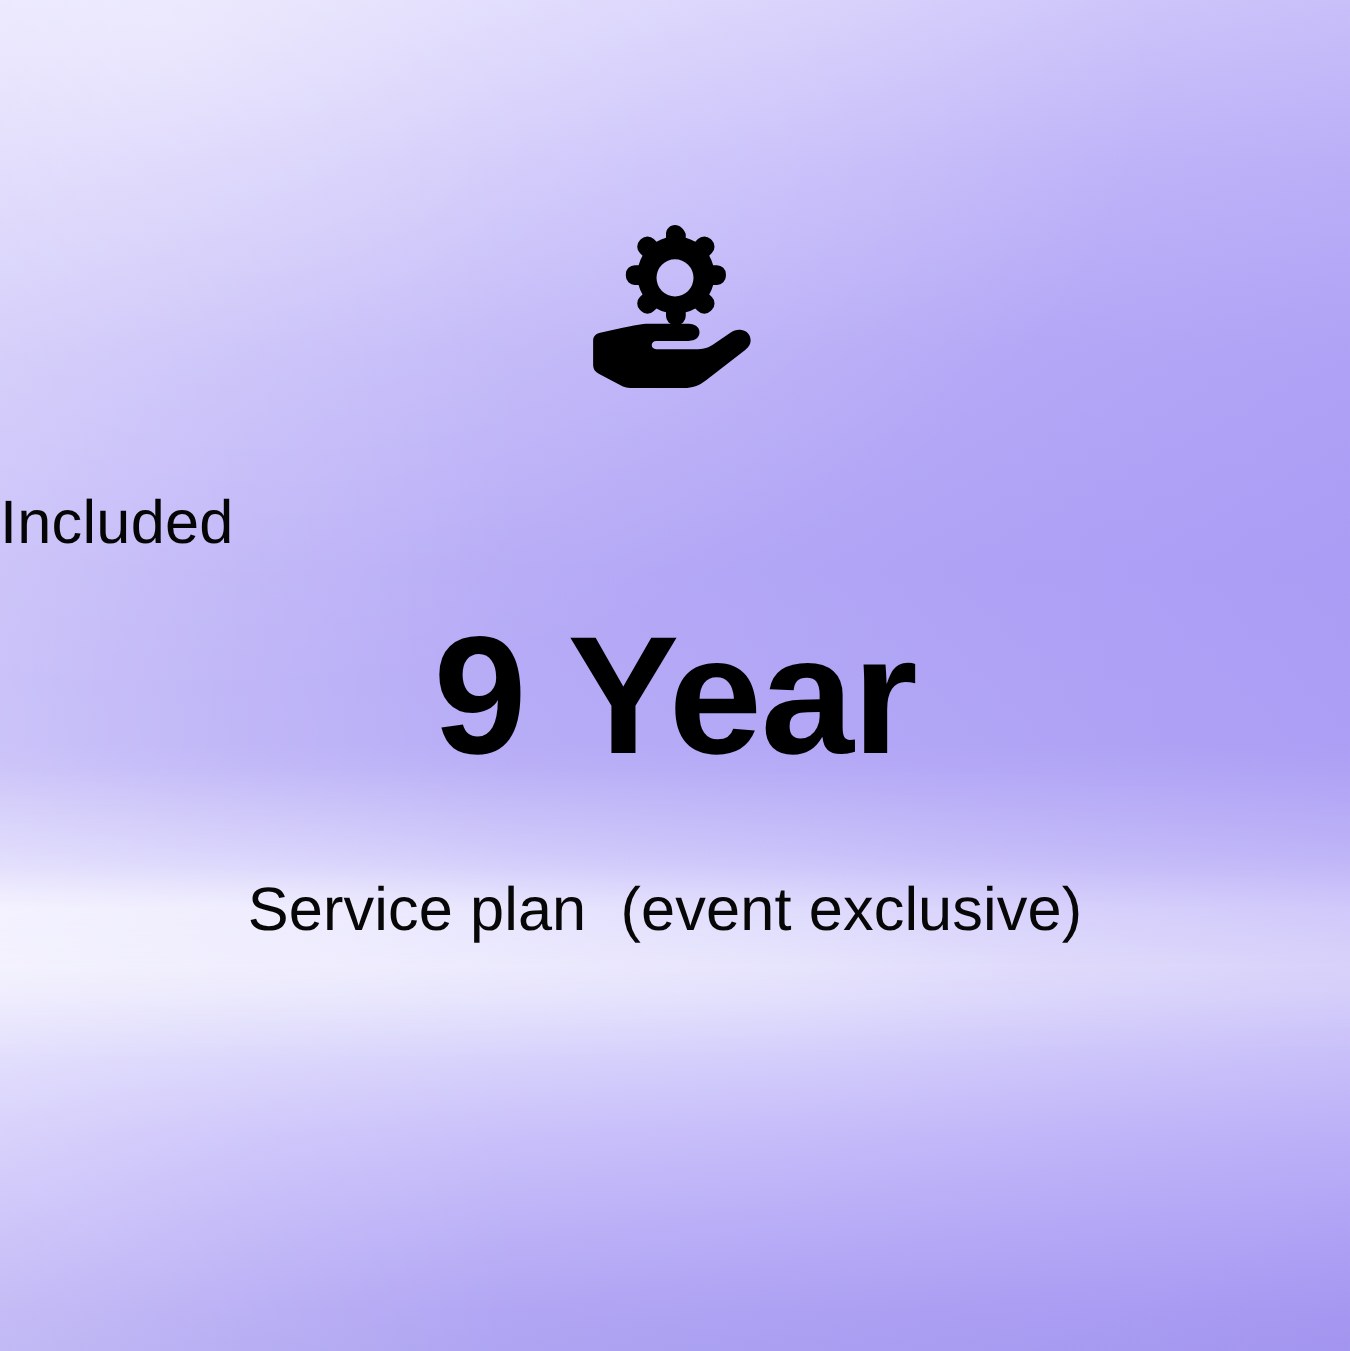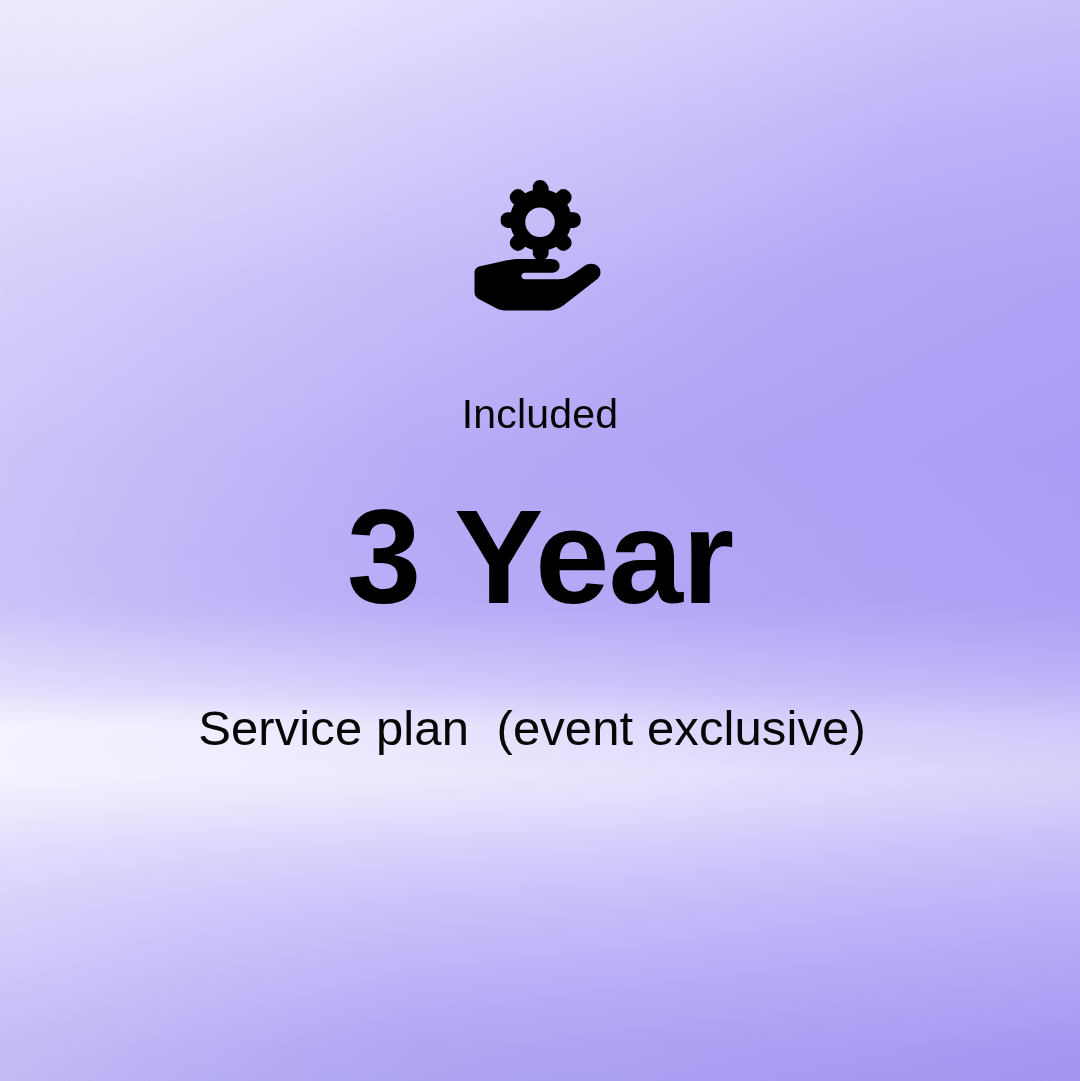--- a/index.html
+++ b/index.html
@@ -121,22 +121,21 @@
     display: flex;
     justify-content: center;
   }
   .icon-wrap svg { display: block; }
 
   .label-included {
     position: absolute;
     left: 0;
     right: 0;
     top: 392px;
-    text-align: center;
-    font-size: 41px;
+    font-size: 49px;
     font-weight: 400;
     letter-spacing: 0.2px;
     color: #050505;
     line-height: 1.1;
   }
 
   .headline {
     position: absolute;
     left: 0;
     right: 0;
@@ -249,18 +248,18 @@
                    c-3.3 0-5.4-0.6-8.2-2.1
                    l-16.3-8.6
                    c-3.9-2.0-5.6-4.2-5.6-7.8
                    Z"></path>
         </g>
       </svg>
     </div>
 
     <div class="label-included">Included</div>
 
-    <div class="headline">3 Year</div>
+    <div class="headline">9 Year</div>
 
     <div class="subline">Service plan  (event exclusive)</div>
 
   </div>
 </div>
 
 </body></html>

